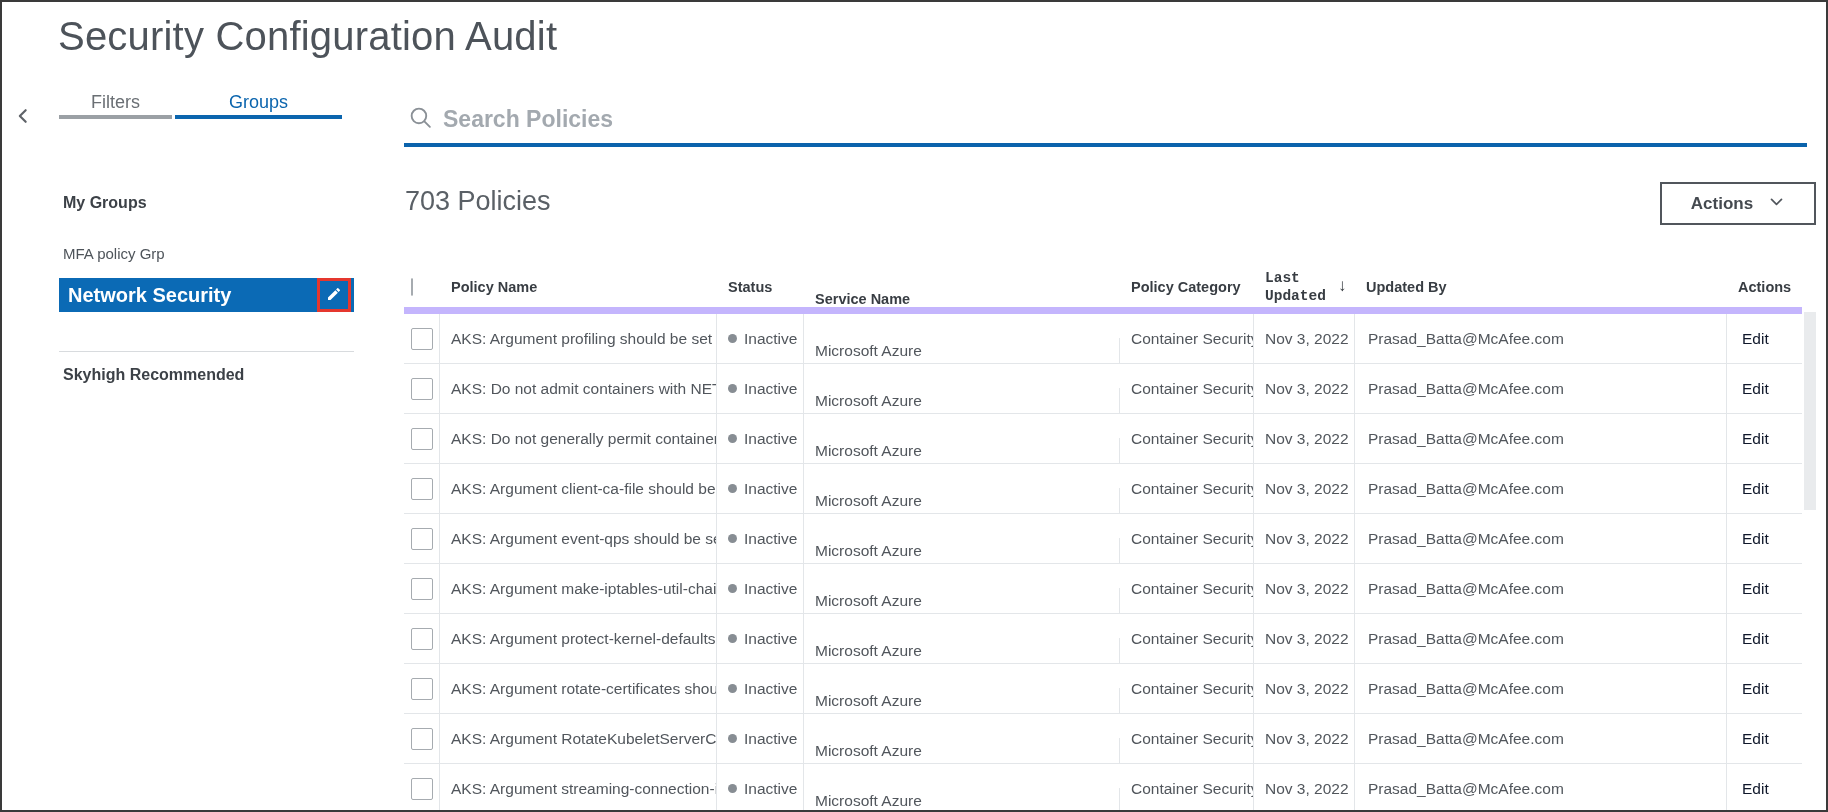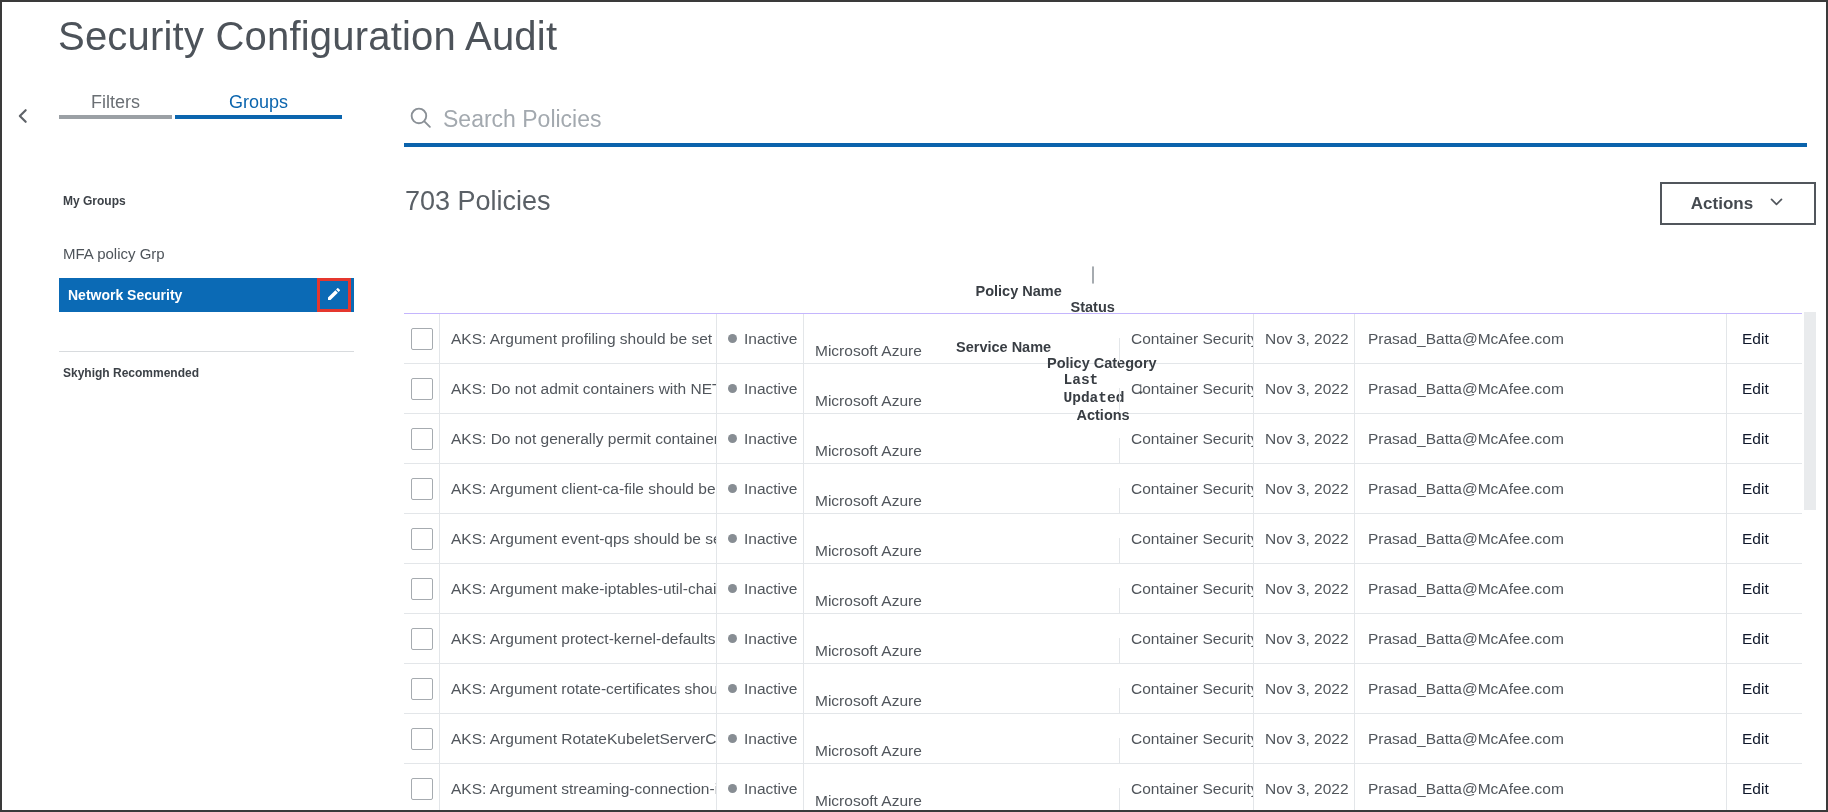--- a/index.html
+++ b/index.html
@@ -23,50 +23,50 @@
   .tab.active { color:#0b65ae; border-bottom-color:#0b65ae; }
   #tab-filters { left:57px; width:113px; }
   #tab-groups  { left:173px; width:167px; }
   
   .search-wrap {
     position:absolute; left:402px; top:97px; width:1403px; height:48px;
     border-bottom:4px solid #0b63ac; display:flex; align-items:center;
   }
   .search-wrap svg { margin:0 10px 4px 4px; flex:0 0 auto; }
   .search-input {
-    flex:1; border:none; outline:none; font-size:23px; font-weight:400;
+    flex:1; border:none; outline:none; font-size:23px; font-weight:700;
     color:#0f766e; background:transparent; font-family:"Liberation Sans", sans-serif; padding-bottom:4px;
   }
   .search-input::placeholder { color:#a3a9af; opacity:1; }
   
   .policy-count { position:absolute; left:403px; top:184px; font-size:27px; font-weight:300; color:#5a6066; }
   .actions-btn {
     position:absolute; left:1658px; top:180px; width:156px; height:43px;
     border:2px solid #51565c; background:#fff; display:flex; align-items:center;
     justify-content:center; gap:15px; font-size:17px; font-weight:600; color:#454a50; cursor:pointer;
     font-family:"Liberation Sans", sans-serif;
   }
   
-  .sb-heading { position:absolute; left:61px; font-size:12px; font-weight:700; color:#3c4147; }
+  .sb-heading { position:absolute; left:61px; font-size:16px; font-weight:700; color:#3c4147; }
   #heading-my-groups { top:192px; }
   #heading-recommended { top:364px; }
   .sb-item { position:absolute; left:61px; top:243px; font-size:15px; color:#4e545a; cursor:pointer; }
   .sb-item-selected {
     position:absolute; left:57px; top:276px; width:295px; height:34px; background:#0b6ab5;
-    color:#fff; font-weight:700; font-size:14px; display:flex; align-items:center;
+    color:#fff; font-weight:700; font-size:20px; display:flex; align-items:center;
     padding-left:9px; cursor:pointer;
   }
   .edit-box {
     position:absolute; right:3px; top:0; width:34px; height:34px; border:3px solid #e5372e;
     display:flex; align-items:center; justify-content:center; cursor:pointer; background:transparent;
   }
   .sb-divider { position:absolute; left:57px; top:349px; width:295px; height:1px; background:#d8dbde; }
   
   .table { position:absolute; left:402px; top:265px; width:1398px; }
-  .thead { display:flex; height:47px; align-items:center; border-bottom:1px solid #c4b5fd;flex-direction:column; }
+  .thead { display:flex; height:47px; align-items:center; border-bottom:7px solid #c4b5fd; }
   .th { font-weight:700; font-size:14.5px; color:#383d43; padding-left:11px; white-space:nowrap; }
   .th-sort { display:flex; align-items:center; white-space:normal; line-height:1.25;font-family:Liberation Mono, monospace; }
   .th-sort .lbl { width:62px; }
   .sort-arrow { font-size:17px; font-weight:700; color:#33383d; margin-left:10px; }
   .col-check   { width:36px;  flex:0 0 auto; }
   .col-name    { width:277px; flex:0 0 auto; }
   .col-status  { width:87px;  flex:0 0 auto; }
   .col-service { width:316px; flex:0 0 auto;margin-top:24px; }
   .col-cat     { width:134px; flex:0 0 auto; }
   .col-updated { width:101px; flex:0 0 auto; }
@@ -143,20 +143,21 @@
     <div class="thead">
       <div class="th col-check"><span class="checkbox"></span></div>
       <div class="th col-name">Policy Name</div>
       <div class="th col-status">Status</div>
       <div class="th col-service">Service Name</div>
       <div class="th col-cat">Policy Category</div>
       <div class="th col-updated th-sort">
         <span class="lbl">Last Updated</span>
         <span class="sort-arrow">↓</span>
       </div>
+      <div class="th col-by">Updated By</div>
       <div class="th col-actions">Actions</div>
     </div>
     <div id="table-body">
   <div class="tr">
     <div class="td col-check">
             <span class="checkbox"></span>
           </div>
     <div class="td col-name">AKS: Argument profiling should be set to fal...</div>
     <div class="td col-status">
       <span class="status-dot"></span>

